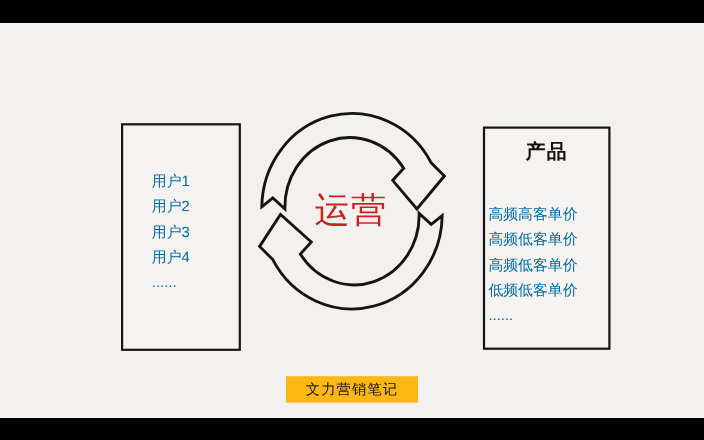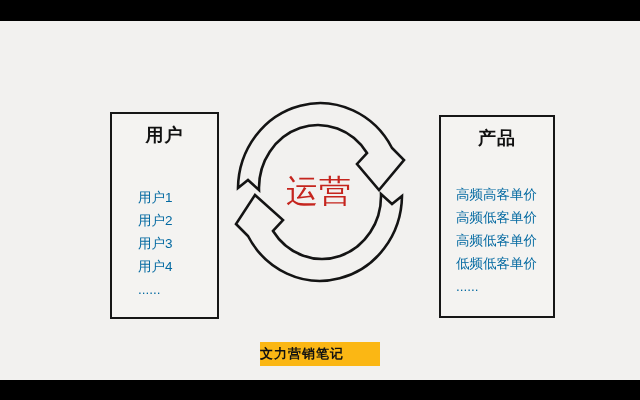--- a/index.html
+++ b/index.html
@@ -18,45 +18,44 @@
     position:absolute;background:#f4f3f1;border:2px solid #161616;box-sizing:border-box;
   }
   .panel.users{left:110px;top:91px;width:109px;height:207px;}
   .panel.products{left:417px;top:94px;width:116px;height:203px;margin-left:22px;}
   .panel-title{
     text-align:center;font-weight:bold;font-size:18px;color:#111;
     margin-top:9px;letter-spacing:1px;
   }
   .panel-items{color:#0369a1;font-size:13.5px;line-height:23px;}
   .panel.users .panel-items{margin-top:39px;padding-left:26px;}
-  .panel.products .panel-items{margin-top:33px;padding-left:15px;}
+  .panel.products .panel-items{margin-top:33px;padding-left:3px;}
 
   .cycle-svg{position:absolute;left:0;top:0;width:640px;height:400px;pointer-events:none;}
   .cycle-svg path{fill:none;stroke:#141414;stroke-width:2.6;stroke-linejoin:miter;}
 
   .ops-label{
     position:absolute;left:281px;top:170px;width:76px;text-align:center;
     font-size:32px;font-weight:normal;color:#c5251e;letter-spacing:1px;
   }
 
   .badge{
     position:absolute;left:260px;top:342px;width:120px;height:24px;
-    background:#fbb714;color:#111;font-size:13px;font-weight:bold;
-    line-height:24px;letter-spacing:1px;
+    background:#fbb714;color:#111;font-size:13px;font-weight:normal;
+    text-align:center;line-height:24px;letter-spacing:1px;
   }
 </style>
 </head>
 <body>
 
 <div class="letterbox top"></div>
 
 <div class="canvas">
 
   <div class="panel users">
-    <div class="panel-title">用户</div>
     <div class="panel-items">
       <div>用户1</div>
       <div>用户2</div>
       <div>用户3</div>
       <div>用户4</div>
       <div>......</div>
     </div>
   </div>
 
   <div class="panel products">

